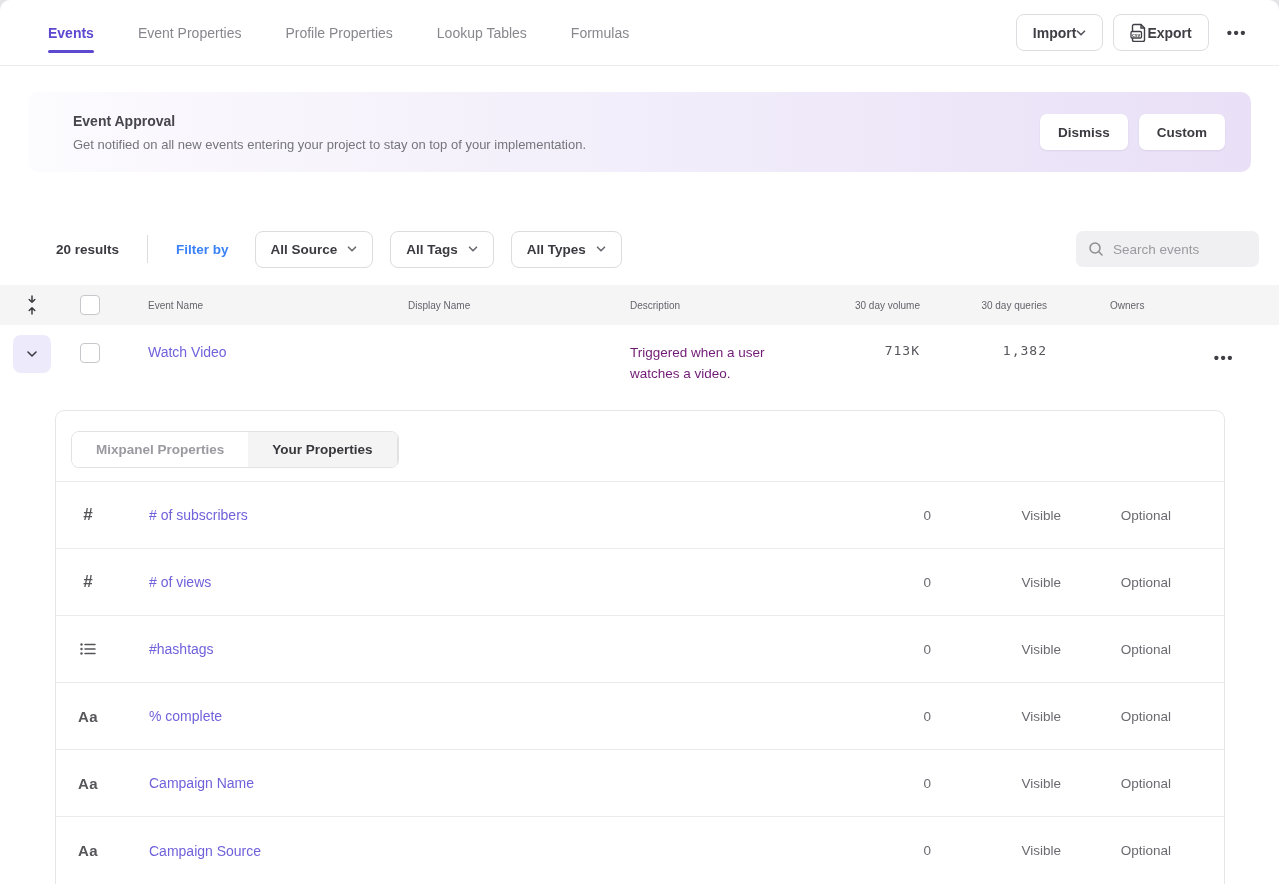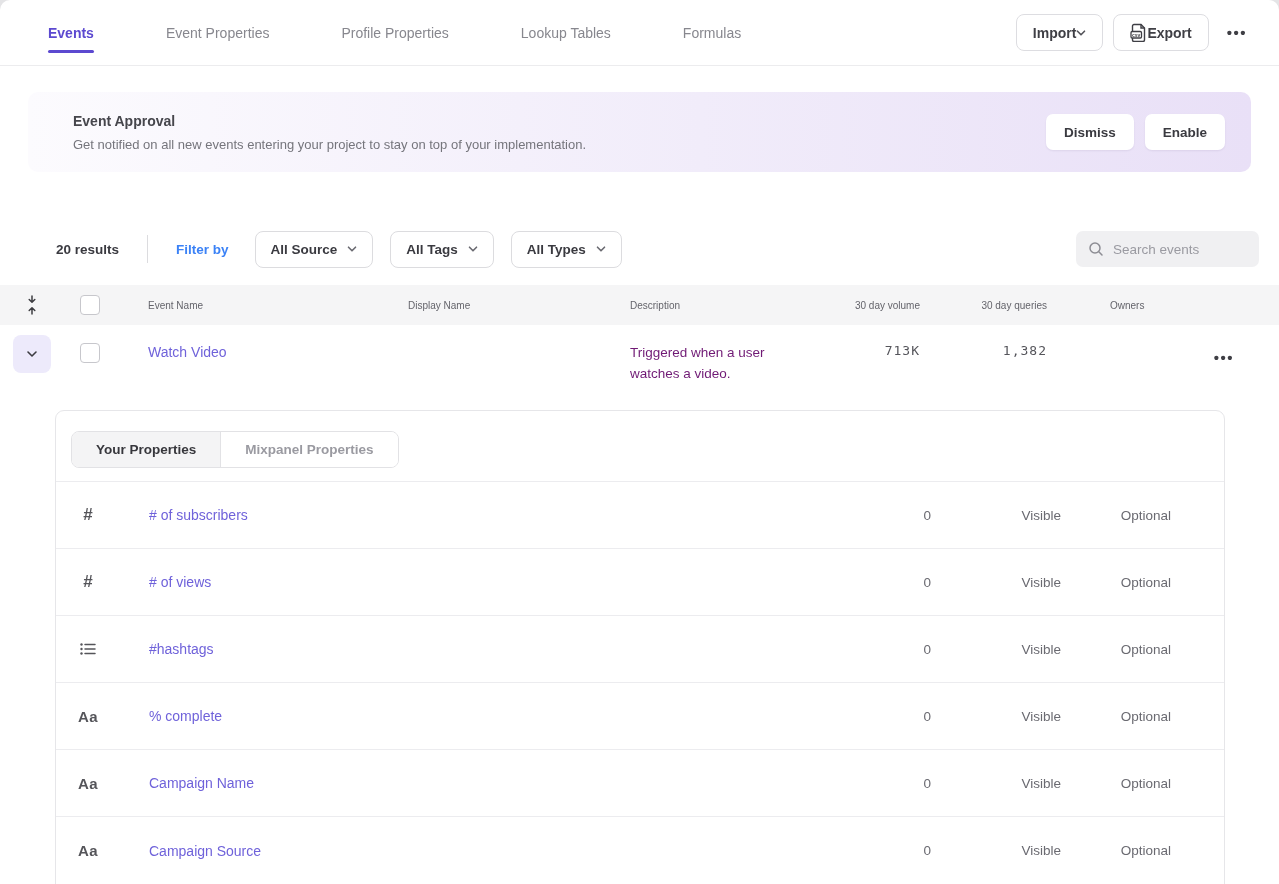--- a/index.html
+++ b/index.html
@@ -17,21 +17,21 @@
     overflow:hidden;
   }
 
   
   .topnav {
     height:66px;
     display:flex; align-items:center;
     border-bottom:1px solid #ececee;
     padding:0 24px 0 48px;
   }
-  .tabs { display:flex; align-items:flex-end; gap:72px; height:100%; }
+  .tabs { display:flex; align-items:flex-end; gap:44px; height:100%; }
   .tab {
     position:relative; height:100%;
     display:flex; align-items:center;
     font-size:14px; color:#87878e; cursor:pointer; white-space:nowrap;
   }
   .tab.active { color:#5c49d0; font-weight:700; }
   .tab.active::after {
     content:""; position:absolute; left:0; right:0; bottom:12px;
     height:3px; border-radius:2px; background:#5c49d0;
   }
@@ -204,21 +204,21 @@
   </div>
 
   <div class="banner-wrap">
     <div class="banner">
       <div class="banner-text">
         <div class="banner-title">Event Approval</div>
         <div class="banner-sub">Get notified on all new events entering your project to stay on top of your implementation.</div>
       </div>
       <div class="banner-actions">
         <button class="banner-btn">Dismiss</button>
-        <button class="banner-btn">Enable</button>
+        <button class="banner-btn">Custom</button>
       </div>
     </div>
   </div>
 
   <div class="filter-row">
     <span class="results-count">20 results</span>
     <span class="v-divider"></span>
     <span class="filter-by">Filter by</span>
     <button class="dropdown">
       <span>All Source</span>
@@ -290,22 +290,22 @@
     <div></div>
     <div class="desc">Triggered when a user watches a video.</div>
     <div class="num">713K</div>
     <div class="num">1,382</div>
     <div class="row-menu"><button class="ellipsis-btn">•••</button></div>
   </div>
 
   <div class="prop-card">
     <div class="prop-card-head">
       <div class="seg-control">
+        <div class="seg">Mixpanel Properties</div>
         <div class="seg active">Your Properties</div>
-        <div class="seg">Mixpanel Properties</div>
       </div>
     </div>
 
     <div class="prop-row">
       <div class="prop-icon">#</div>
       <div class="prop-name"><a class="link"># of subscribers</a></div>
       <div class="prop-right">0</div>
       <div class="prop-right">Visible</div>
       <div class="prop-right">Optional</div>
     </div>

